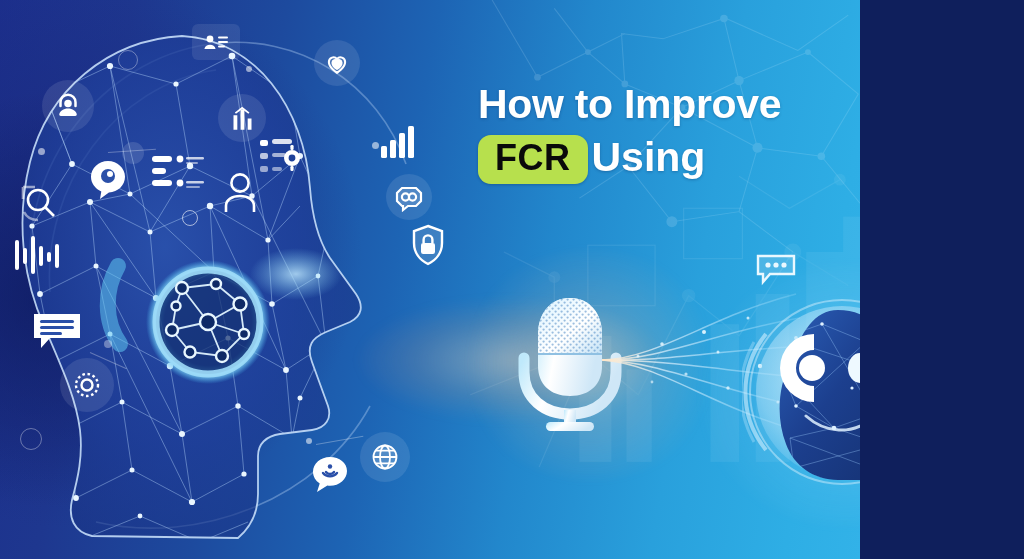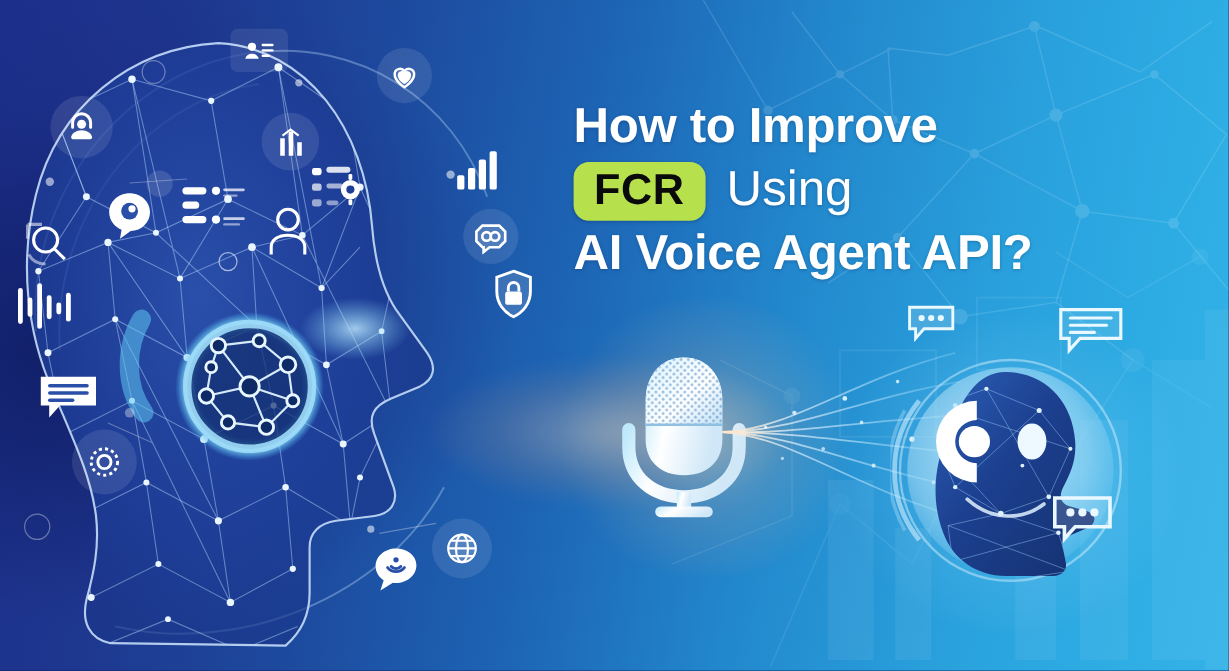--- a/index.html
+++ b/index.html
@@ -6,21 +6,21 @@
   * { margin:0; padding:0; box-sizing:border-box; }
   html, body {
     width:1024px; height:559px;
     overflow:hidden;
     font-family:"Liberation Sans", sans-serif;
     background:#0f1f5c;
   }
 
   .banner {
     position:relative;
-    width:1024px; height:559px;
+    width:860px; height:559px;
     overflow:hidden;
     background:
       radial-gradient(ellipse 55% 80% at 8% 45%, #1a2a80 0%, rgba(26,42,128,0) 62%),
       linear-gradient(100deg,
         #1c2f8c 0%,
         #1e378f 14%,
         #1d4a9e 30%,
         #1d64b4 46%,
         #2287cc 62%,
         #29a0dc 78%,
@@ -115,23 +115,23 @@
     font-weight:700;
     line-height:1;
     padding:5px 17px 8px 17px;
     border-radius:13px;
     letter-spacing:0.5px;
     box-shadow:0 1px 3px rgba(8,28,70,.28);
   }
   .hl-after-badge {
     color:#ffffff;
     font-size:41px;
-    font-weight:400;
+    font-weight:700;
     line-height:53px;
-    margin-left:18px;
+    margin-left:4px;
     white-space:nowrap;
     text-shadow:0 1px 3px rgba(10,30,80,.30);
   }
 
   
   .node-dot {
     position:absolute;
     border-radius:50%;
     background:rgba(255,255,255,.55);
   }
@@ -724,16 +724,15 @@
   <div class="thin-line" style="left:90px;  top:352px; width:40px; transform:rotate(24deg);"></div>
 
   <div class="headline">
     <span class="hl-line">How to Improve</span>
 
     <span class="hl-line-2">
       <span class="badge">FCR</span>
       <span class="hl-after-badge">Using</span>
     </span>
 
-    <span class="hl-line">AI Voice Agent API?</span>
   </div>
 
 </div>
 
 </body></html>

